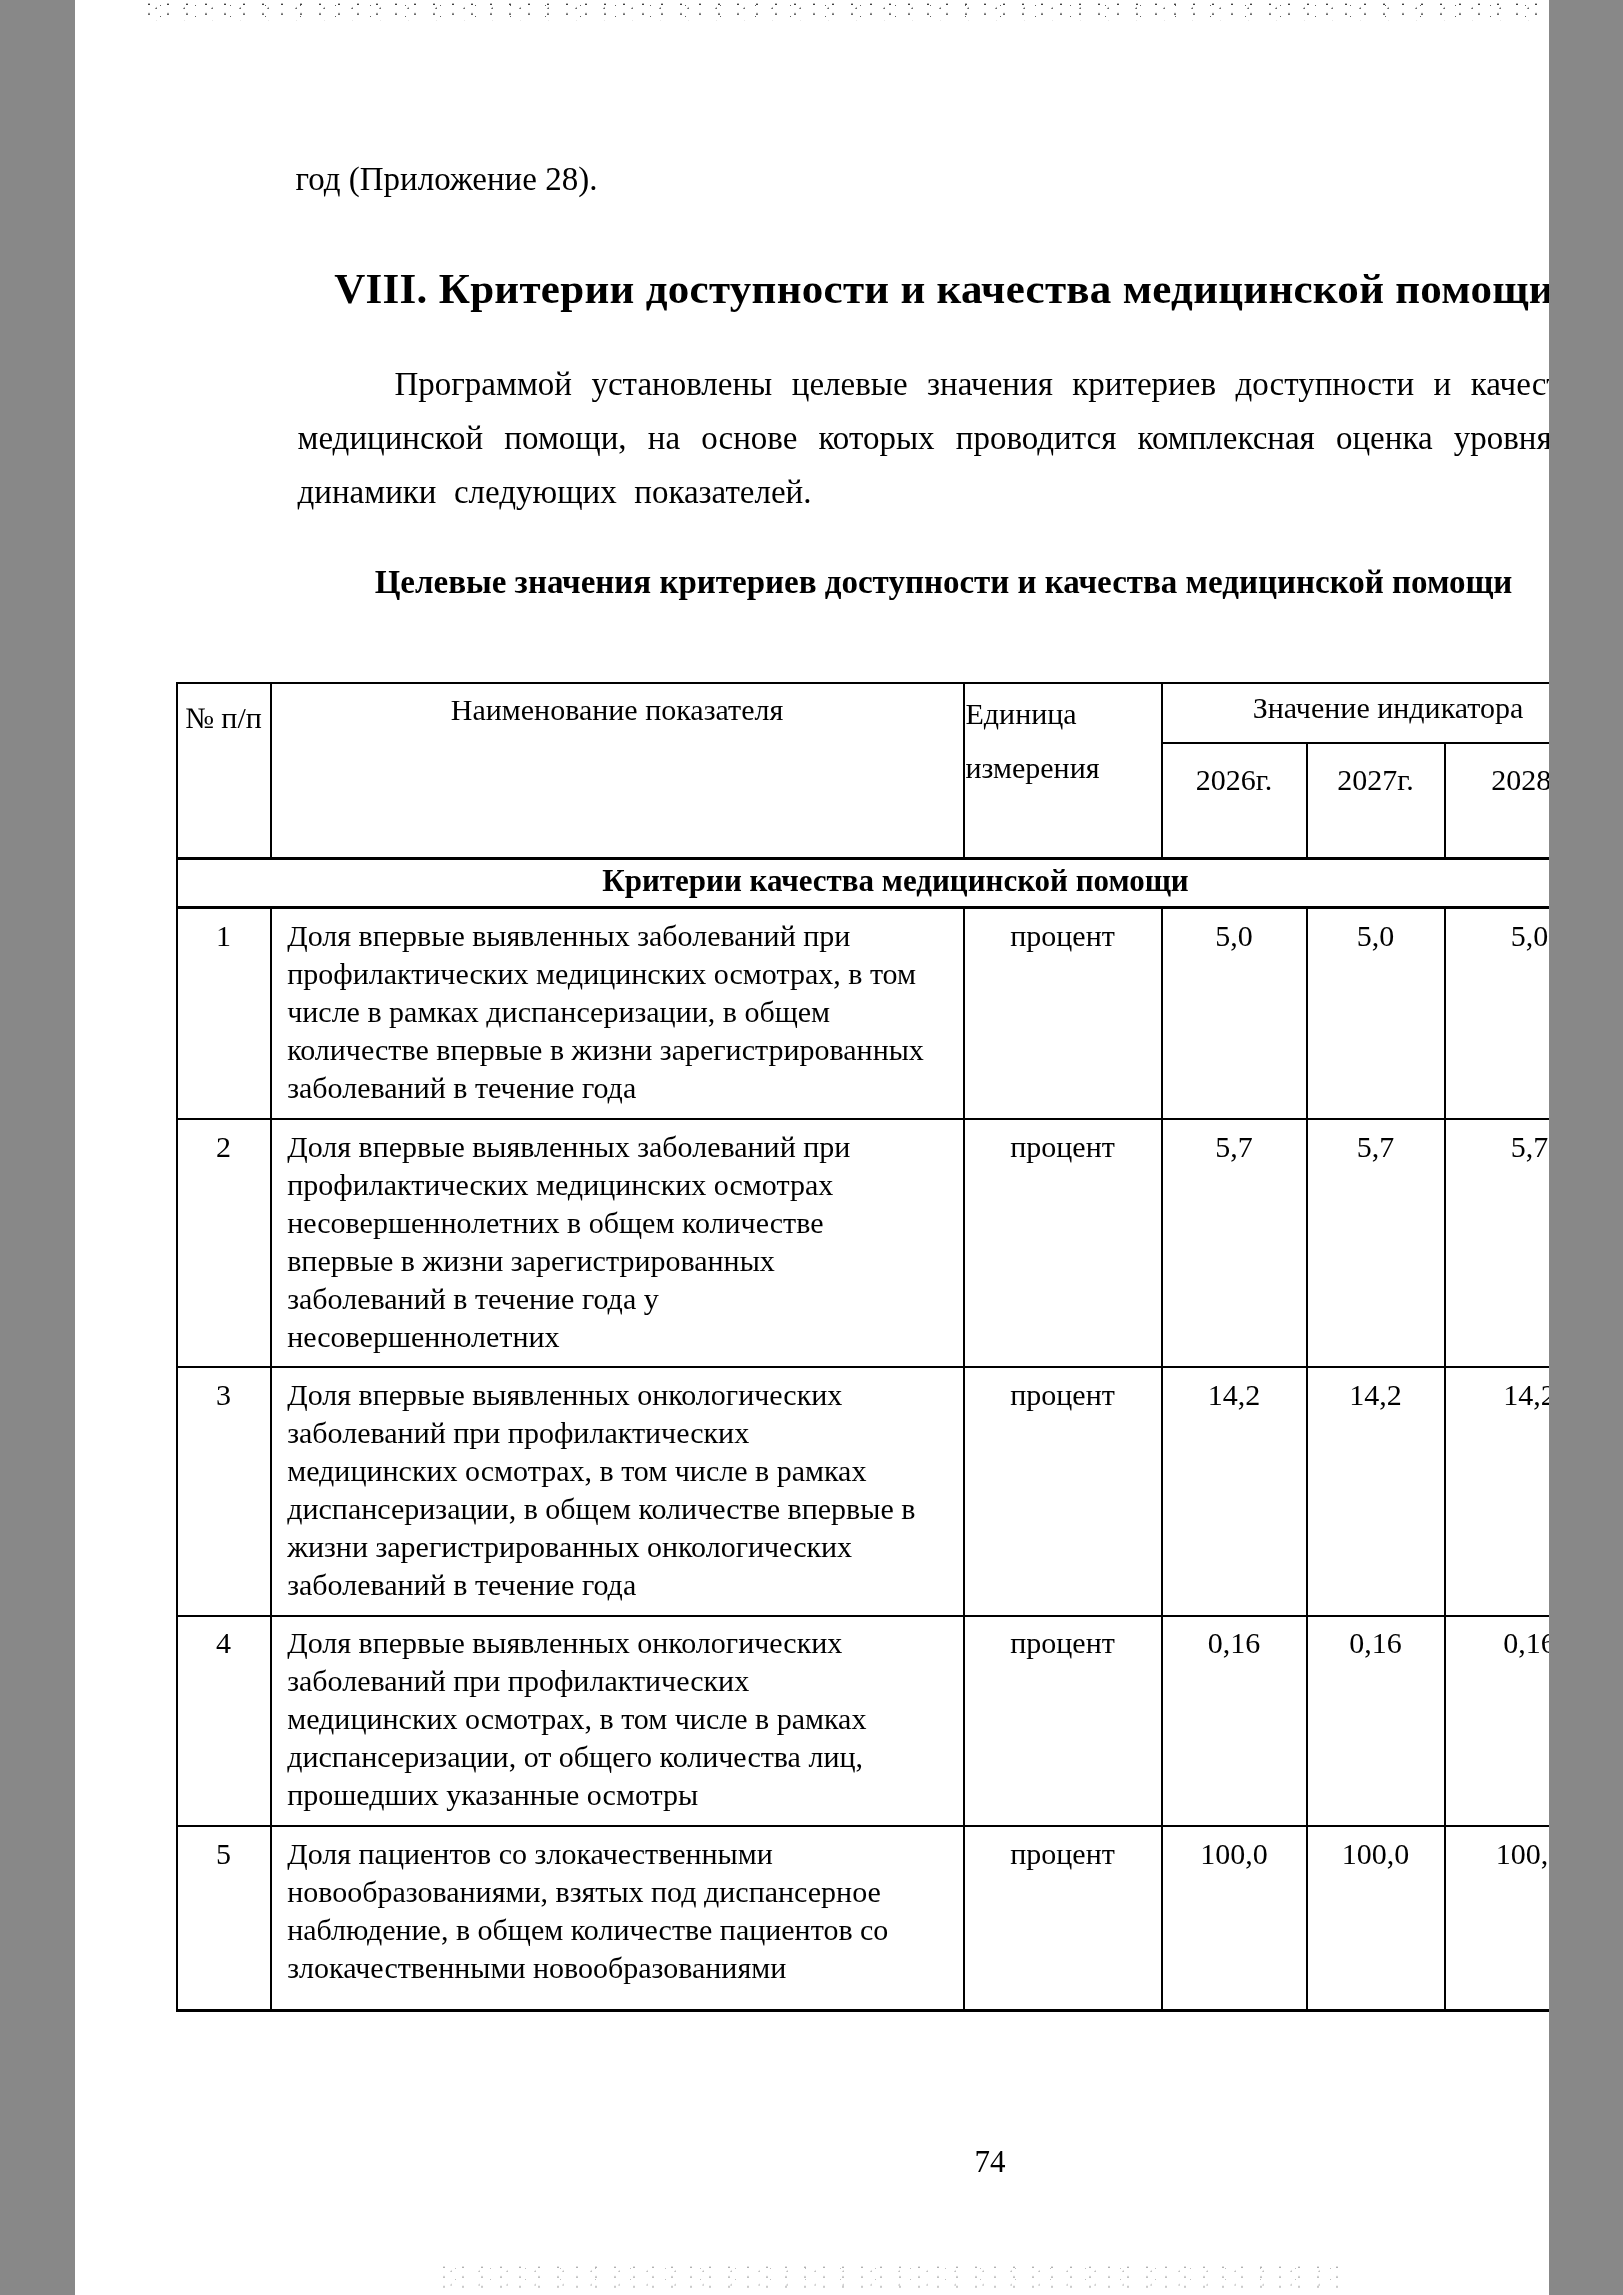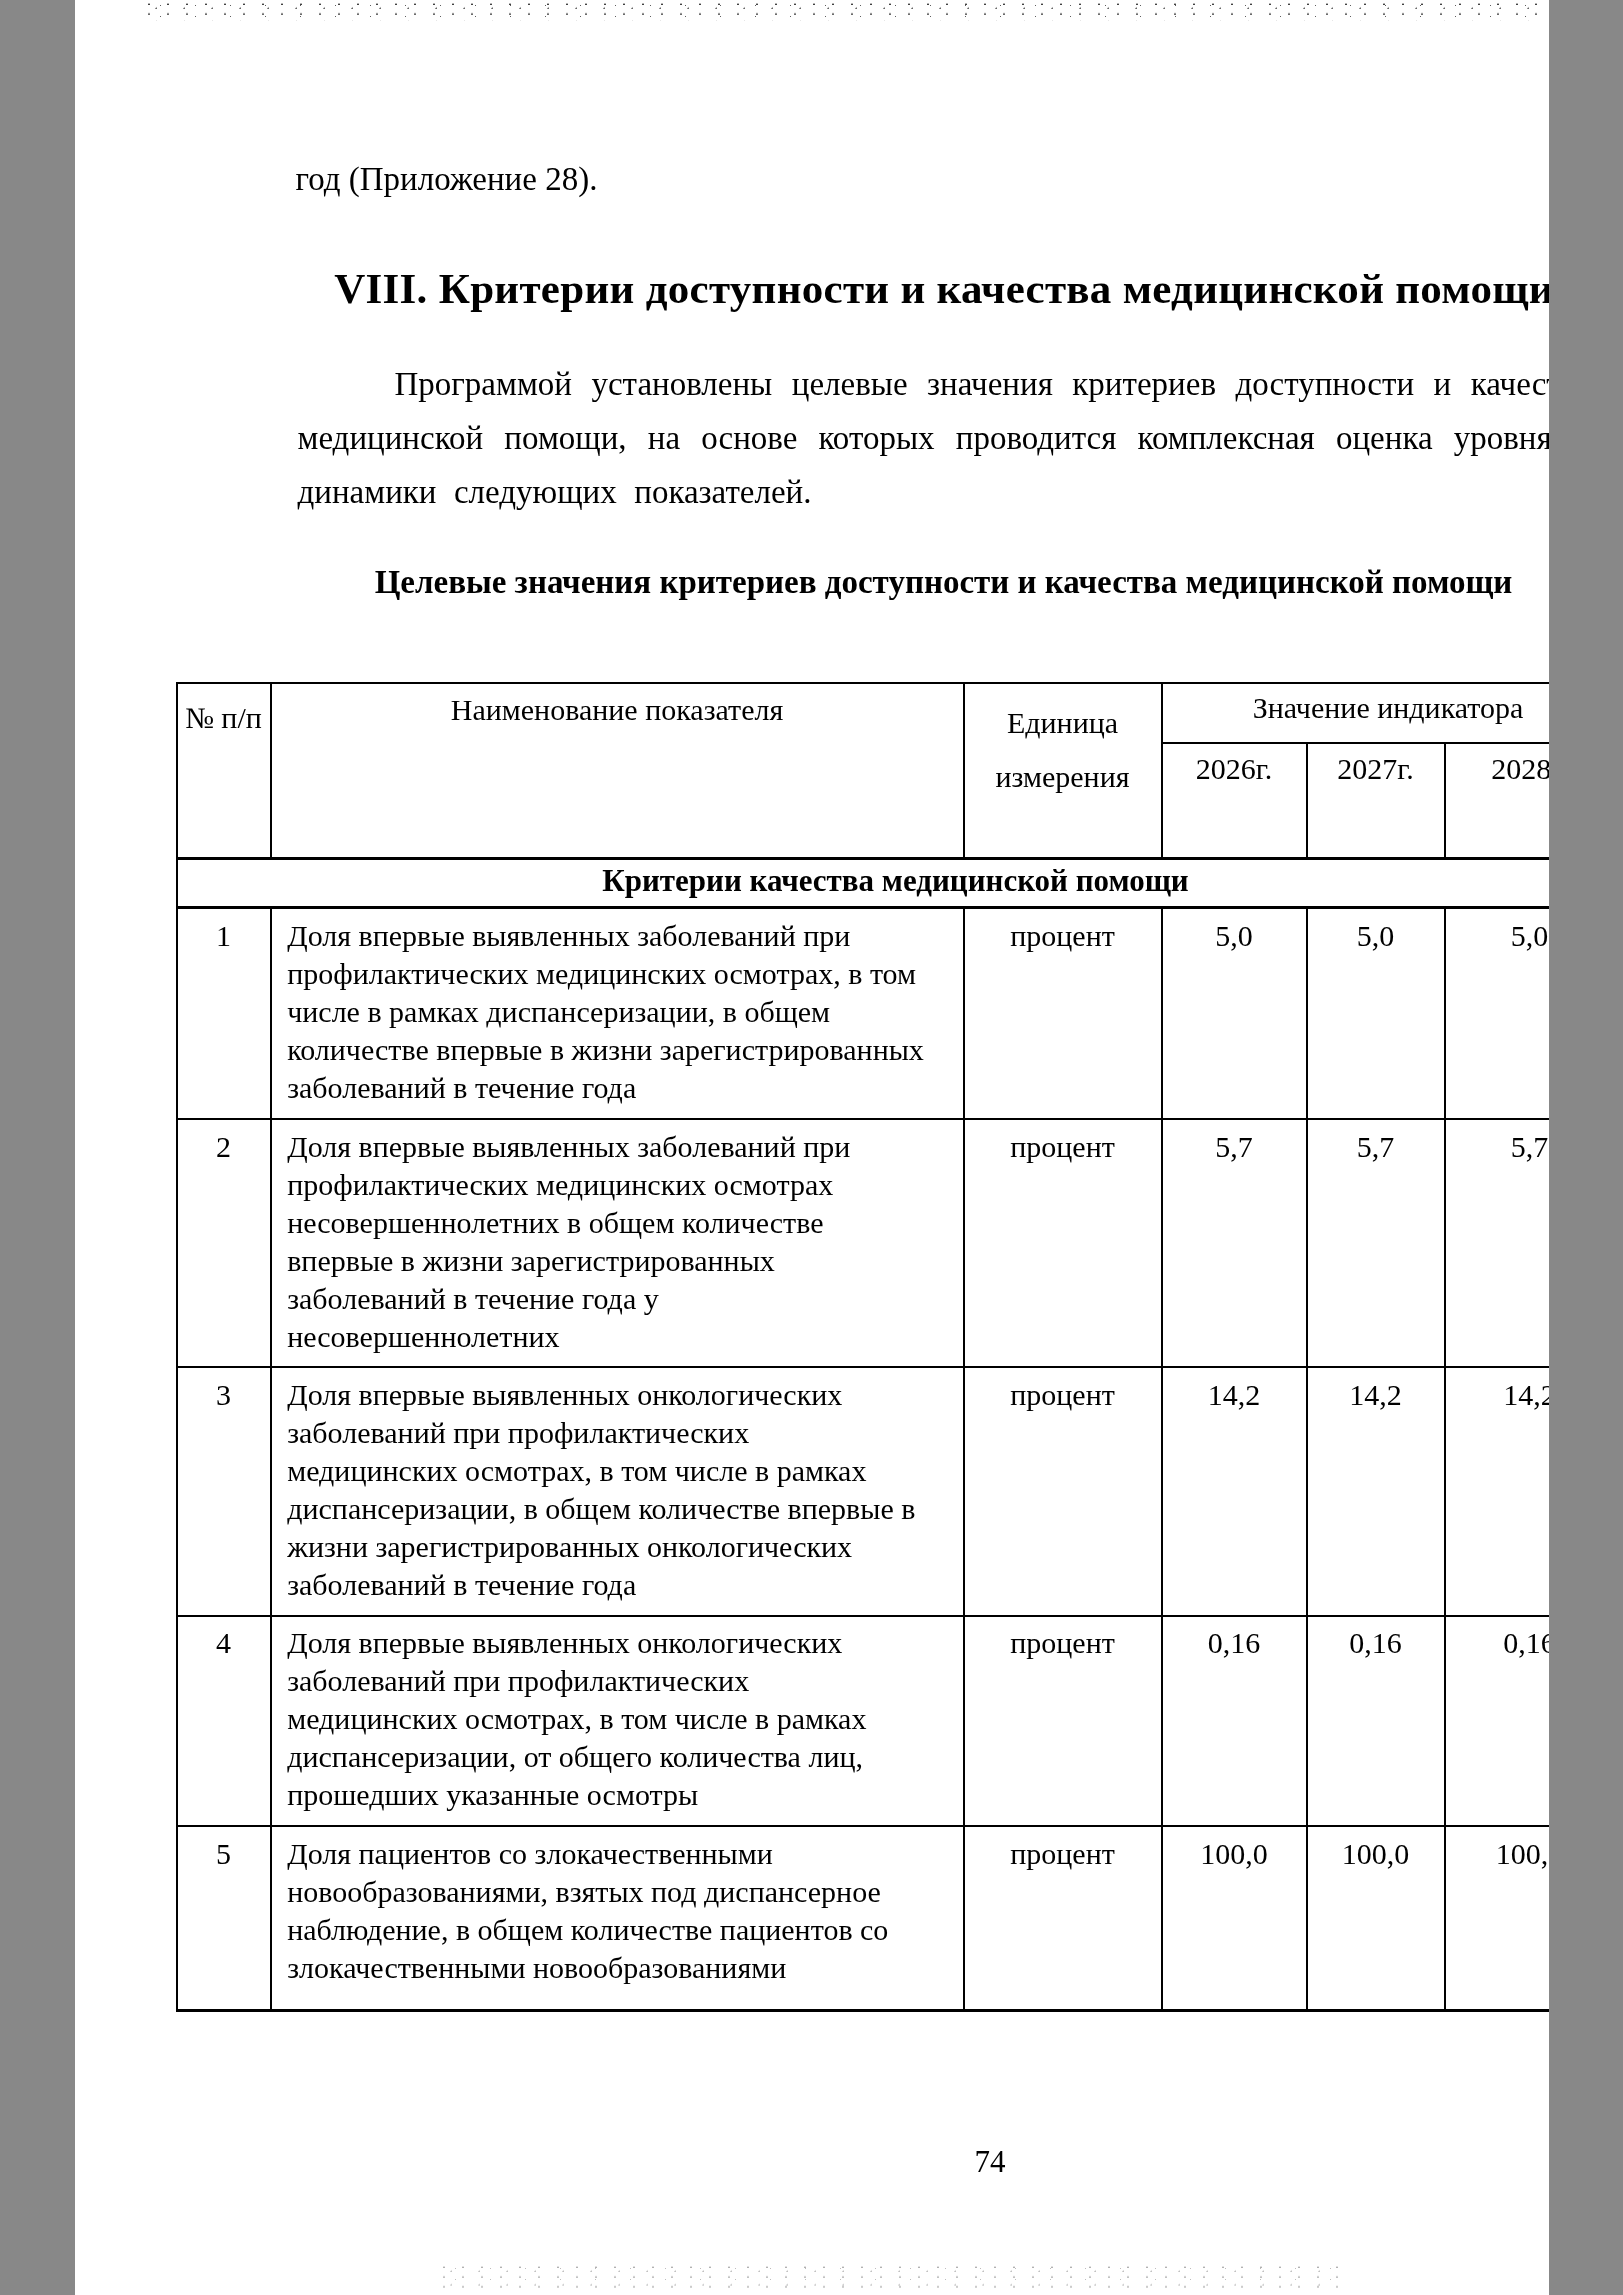--- a/index.html
+++ b/index.html
@@ -79,23 +79,23 @@
     vertical-align: top;
     font-weight: normal;
     overflow: hidden;
   }
 
   
   tr.hr1 { height: 60px; }
   tr.hr2 { height: 115px; }
   th.c-num  { text-align: center; line-height: 54px; padding-top: 6.5px; }
   th.c-name { text-align: center; padding-top: 9.2px; }
-  th.c-unit { text-align: center; line-height: 54px; padding-top: 12px; margin-left: 28px; }
+  th.c-unit { text-align: left; line-height: 54px; padding-top: 3px; margin-left: 28px; }
   th.c-ind  { text-align: center; padding-top: 6.5px; }
-  th.c-year { text-align: center; padding-top: 8px; }
+  th.c-year { text-align: center; padding-top: 19px; }
 
   
   tr.section-row td {
     height: 42px;
     text-align: center;
     font-weight: bold;
     font-size: 31px;
     padding-top: 3.9px;
     border-top-width: 3.3px;
     border-bottom-width: 3.3px;

